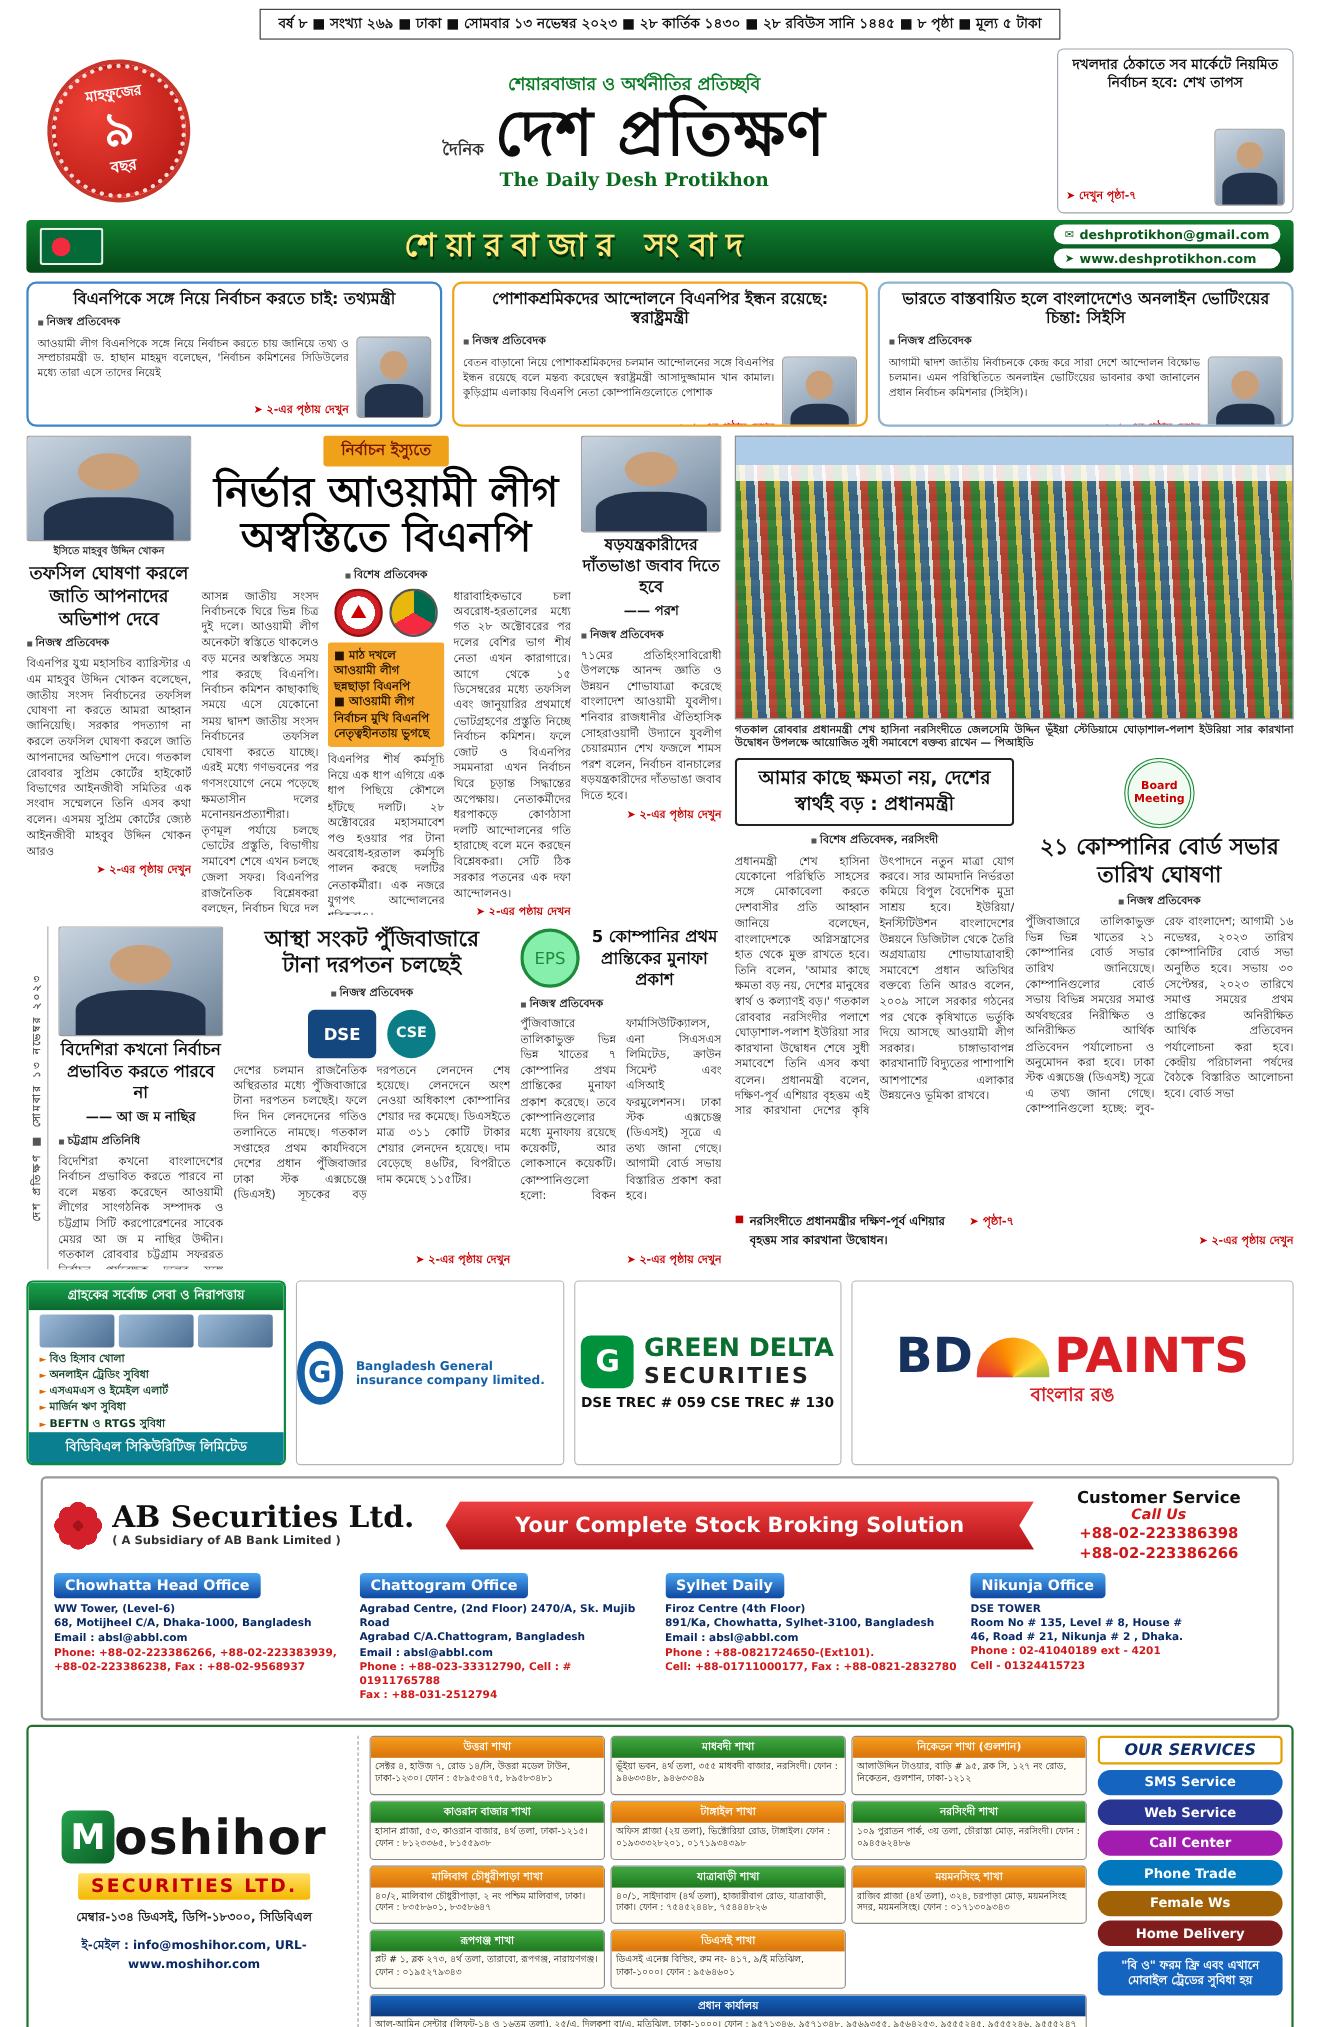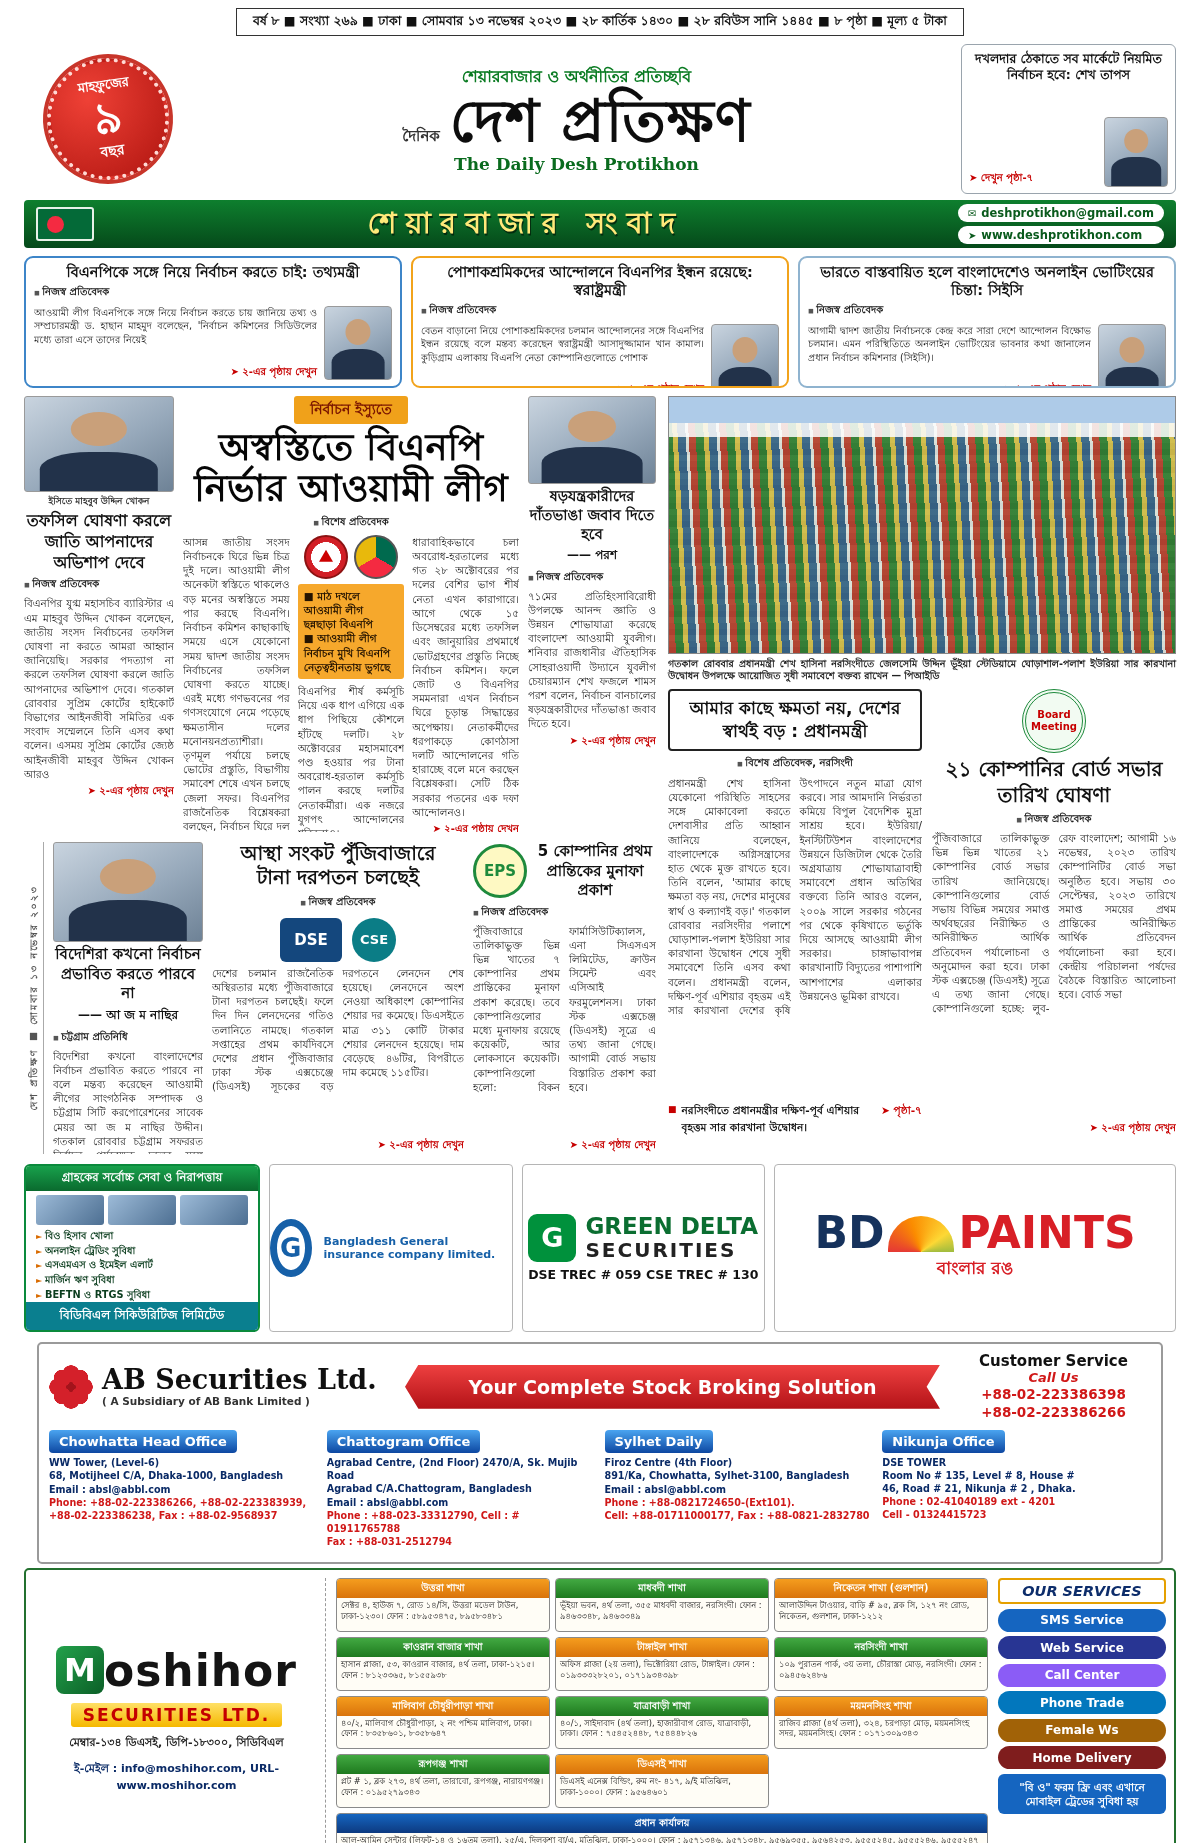--- a/index.html
+++ b/index.html
@@ -89,21 +89,21 @@
   .col-nasir .ph{width:100%;height:100px;border-radius:3px}
   .col-nasir h2{font-size:15px;font-weight:900;line-height:1.3;text-align:center;margin:3px 0 0}
   .col-astha{width:252px;overflow:hidden;text-align:center;display:flex;flex-direction:column}
   .col-astha h2{font-size:19.5px;font-weight:900;line-height:1.25}
   .exlogos{display:flex;gap:10px;justify-content:center;align-items:center;margin:4px 0}
   .logo-dse{width:62px;height:44px;background:#14477d;border-radius:6px;color:#fff;display:flex;align-items:center;justify-content:center;font-weight:900;font-size:15px}
   .logo-cse{width:44px;height:44px;border-radius:50%;background:#0b7d86;color:#fff;display:flex;align-items:center;justify-content:center;font-weight:900;font-size:13px}
   .cols2{column-count:2;column-gap:9px;text-align:justify;flex:1;overflow:hidden}
   .col-eps{flex:1;overflow:hidden;display:flex;flex-direction:column}
   .eps-head{display:flex;gap:7px;align-items:center}
-  .logo-eps{width:54px;height:54px;border-radius:50%;border:3px solid #1e8a3c;color:#1e8a3c;display:flex;align-items:center;justify-content:center;font-weight:700;font-size:15px;background:#fef9c3;flex:none}
+  .logo-eps{width:54px;height:54px;border-radius:50%;border:3px solid #1e8a3c;color:#1e8a3c;display:flex;align-items:center;justify-content:center;font-weight:400;font-size:15px;background:#86efac;flex:none}
   .col-eps h2{font-size:15px;font-weight:900;line-height:1.3;text-align:center;flex:1}
 
   .rally{height:258px;border:1px solid #888;background:
     linear-gradient(180deg,#aecbe8 0 26px,rgba(255,255,255,.85) 26px 40px,transparent 40px),
     repeating-linear-gradient(87deg,rgba(194,59,46,.85) 0 7px,rgba(46,125,50,.85) 7px 15px,rgba(224,194,74,.85) 15px 20px,rgba(53,97,143,.85) 20px 28px,rgba(236,236,236,.85) 28px 31px),
     repeating-linear-gradient(0deg,#3a5b35 0 6px,#57814d 6px 12px,#7aa86a 12px 18px)}
   .rally-cap{font-size:9.6px;font-weight:600;line-height:1.3;text-align:justify;color:#222;margin:4px 0 6px}
   .pmrow{display:flex;gap:10px;height:448px;overflow:hidden}
   .col-pm{width:254px;display:flex;flex-direction:column;overflow:hidden}
   .pm-hbox{border:2px solid #222;border-radius:4px;padding:6px 8px;text-align:center;font-size:17px;font-weight:900;line-height:1.35}
@@ -285,22 +285,22 @@
           <div class="ph"></div>
           <div class="cap">ইসিতে মাহবুব উদ্দিন খোকন</div>
           <h2>তফসিল ঘোষণা করলে জাতি আপনাদের অভিশাপ দেবে</h2>
           <div class="byline">নিজস্ব প্রতিবেদক</div>
           <p class="body-txt">বিএনপির যুগ্ম মহাসচিব ব্যারিস্টার এ এম মাহবুব উদ্দিন খোকন বলেছেন, জাতীয় সংসদ নির্বাচনের তফসিল ঘোষণা না করতে আমরা আহ্বান জানিয়েছি। সরকার পদত্যাগ না করলে তফসিল ঘোষণা করলে জাতি আপনাদের অভিশাপ দেবে। গতকাল রোববার সুপ্রিম কোর্টের হাইকোর্ট বিভাগের আইনজীবী সমিতির এক সংবাদ সম্মেলনে তিনি এসব কথা বলেন। এসময় সুপ্রিম কোর্টের জ্যেষ্ঠ আইনজীবী মাহবুব উদ্দিন খোকন আরও</p>
           <div class="more">➤ ২-এর পৃষ্ঠায় দেখুন</div>
         </div>
 
         <div class="col-lead">
           <span class="kicker">নির্বাচন ইস্যুতে</span>
+          <div class="lead-h">নির্ভার আওয়ামী লীগ</div>
           <div class="lead-h">অস্বস্তিতে বিএনপি</div>
-          <div class="lead-h">নির্ভার আওয়ামী লীগ</div>
           <div class="byline lead-by">বিশেষ প্রতিবেদক</div>
           <div class="lead-cols">
             <div class="body-txt">আসন্ন জাতীয় সংসদ নির্বাচনকে ঘিরে ভিন্ন চিত্র দুই দলে। আওয়ামী লীগ অনেকটা স্বস্তিতে থাকলেও বড় মনের অস্বস্তিতে সময় পার করছে বিএনপি। নির্বাচন কমিশন কাছাকাছি সময়ে এসে যেকোনো সময় দ্বাদশ জাতীয় সংসদ নির্বাচনের তফসিল ঘোষণা করতে যাচ্ছে। এরই মধ্যে গণভবনের পর গণসংযোগে নেমে পড়েছে ক্ষমতাসীন দলের মনোনয়নপ্রত্যাশীরা। তৃণমূল পর্যায়ে চলছে ভোটের প্রস্তুতি, বিভাগীয় সমাবেশ শেষে এখন চলছে জেলা সফর। বিএনপির রাজনৈতিক বিশ্লেষকরা বলছেন, নির্বাচন ঘিরে দল দুটির বিপরীতমুখী অবস্থান স্পষ্ট।</div>
             <div class="lead-mid">
               <div class="logos">
                 <div class="logo-al"></div>
                 <div class="logo-bnp"></div>
               </div>
               <div class="bullets">
                 <div>■ মাঠ দখলে আওয়ামী লীগ ছন্নছাড়া বিএনপি</div>
@@ -544,21 +544,21 @@
       <div class="branch wide">
         <div class="bh">প্রধান কার্যালয়</div>
         <div class="bb">আল-আমিন সেন্টার (লিফট-১৪ ও ১৬তম তলা), ২৫/এ, দিলকুশা বা/এ, মতিঝিল, ঢাকা-১০০০। ফোন : ৯৫৭১৩৪৬, ৯৫৭১৩৪৮, ৯৫৬৯৩৫৫, ৯৫৬৪২৫৩, ৯৫৫৫২৪৫, ৯৫৫৫২৪৬, ৯৫৫৫২৪৭</div>
       </div>
     </div>
 
     <div class="mosh-right">
       <div class="svc-hd">OUR SERVICES</div>
       <div class="svc" style="background-color: rgb(21, 101, 192);">SMS Service</div>
       <div class="svc" style="background-color: rgb(40, 53, 147);">Web Service</div>
-      <div class="svc" style="background-color: #8b5cf6;">Call Center</div>
+      <div class="svc" style="background-color: #a21caf;">Call Center</div>
       <div class="svc" style="background-color: rgb(2, 119, 189);">Phone Trade</div>
       <div class="svc" style="background-color: #a16207;">Female Ws</div>
       <div class="svc" style="background-color: #7f1d1d;">Home Delivery</div>
       <div class="promo">"বি ও" ফরম ফ্রি এবং এখানে মোবাইল ট্রেডের সুবিধা হয়</div>
     </div>
   </div>
 
 </div>
 
 </body></html>

